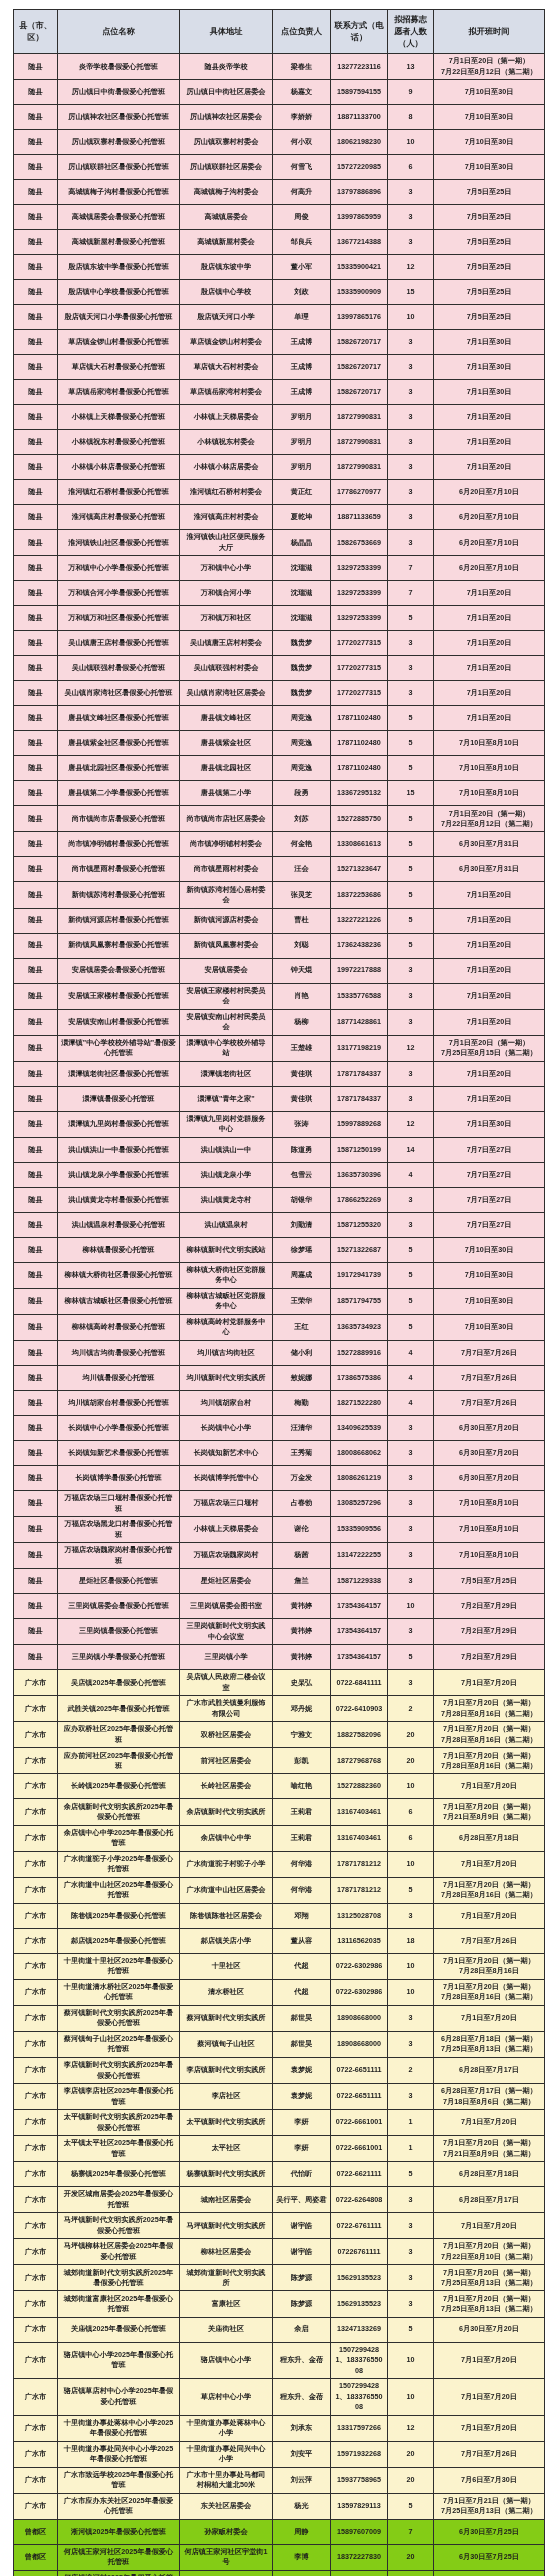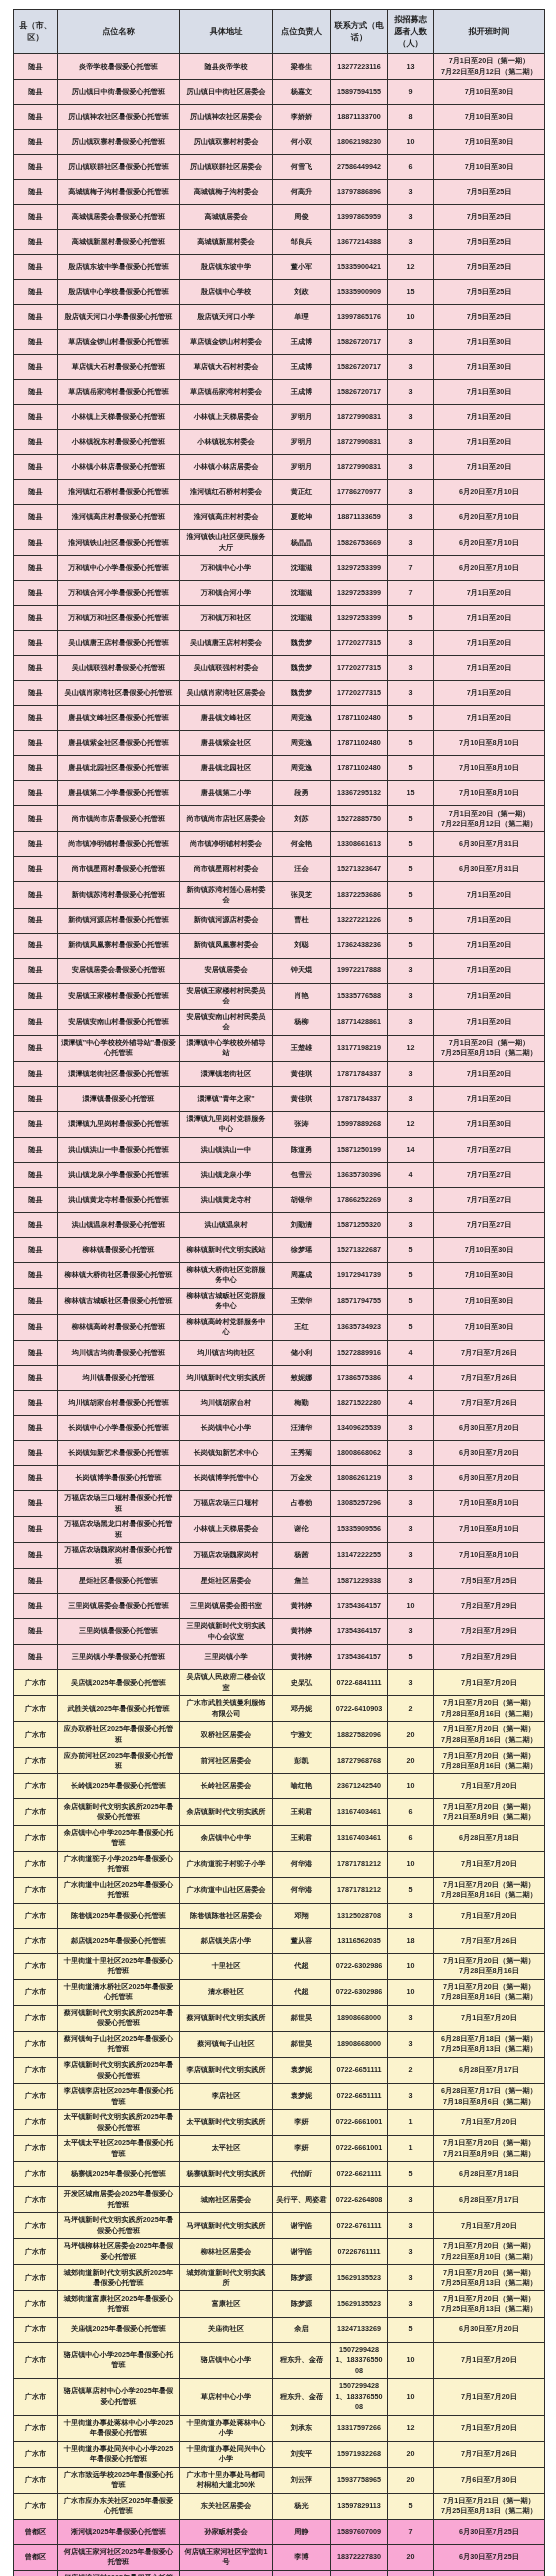--- a/index.html
+++ b/index.html
@@ -19,21 +19,21 @@
   }
   table.roster thead th{
     background:#d8dde8;
     height:44px;
     font-size:8.2px;
   }
   table.roster tbody tr{height:25px;}
   td.time-cell{white-space:pre-line;}
   tr.pink td{background:#f9d9de;}
   tr.yellow td{background:#fbf3cd;}
-  tr.lavender td{background:#f9a8d4;text-align:center;}
+  tr.lavender td{background:#84cc16;text-align:center;}
 </style>
 </head>
 <body>
 
 <div class="page">
   <table class="roster">
     <colgroup>
       <col style="width:44px">
       <col style="width:122px">
       <col style="width:93px">
@@ -89,21 +89,21 @@
           <td>何小双</td>
           <td>18062198230</td>
           <td>10</td>
           <td class="time-cell">7月10日至30日</td>
         </tr>
         <tr class="pink">
           <td>随县</td>
           <td>厉山镇联群社区暑假爱心托管班</td>
           <td>厉山镇联群社区居委会</td>
           <td>何雪飞</td>
-          <td>27586449942</td>
+          <td>15727220985</td>
           <td>6</td>
           <td class="time-cell">7月10日至30日</td>
         </tr>
         <tr class="pink">
           <td>随县</td>
           <td>高城镇梅子沟村暑假爱心托管班</td>
           <td>高城镇梅子沟村委会</td>
           <td>何高升</td>
           <td>13797886896</td>
           <td>3</td>
@@ -670,21 +670,21 @@
           <td>18727968768</td>
           <td>20</td>
           <td class="time-cell">7月1日至7月20日（第一期）
 7月28日至8月16日（第二期）</td>
         </tr>
         <tr class="yellow">
           <td>广水市</td>
           <td>长岭镇2025年暑假爱心托管班</td>
           <td>长岭社区居委会</td>
           <td>喻红艳</td>
-          <td>23671242540</td>
+          <td>15272882360</td>
           <td>10</td>
           <td class="time-cell">7月1日至7月20日</td>
         </tr>
         <tr class="yellow">
           <td>广水市</td>
           <td>余店镇新时代文明实践所2025年暑假爱心托管班</td>
           <td>余店镇新时代文明实践所</td>
           <td>王莉君</td>
           <td>13167403461</td>
           <td>6</td>

